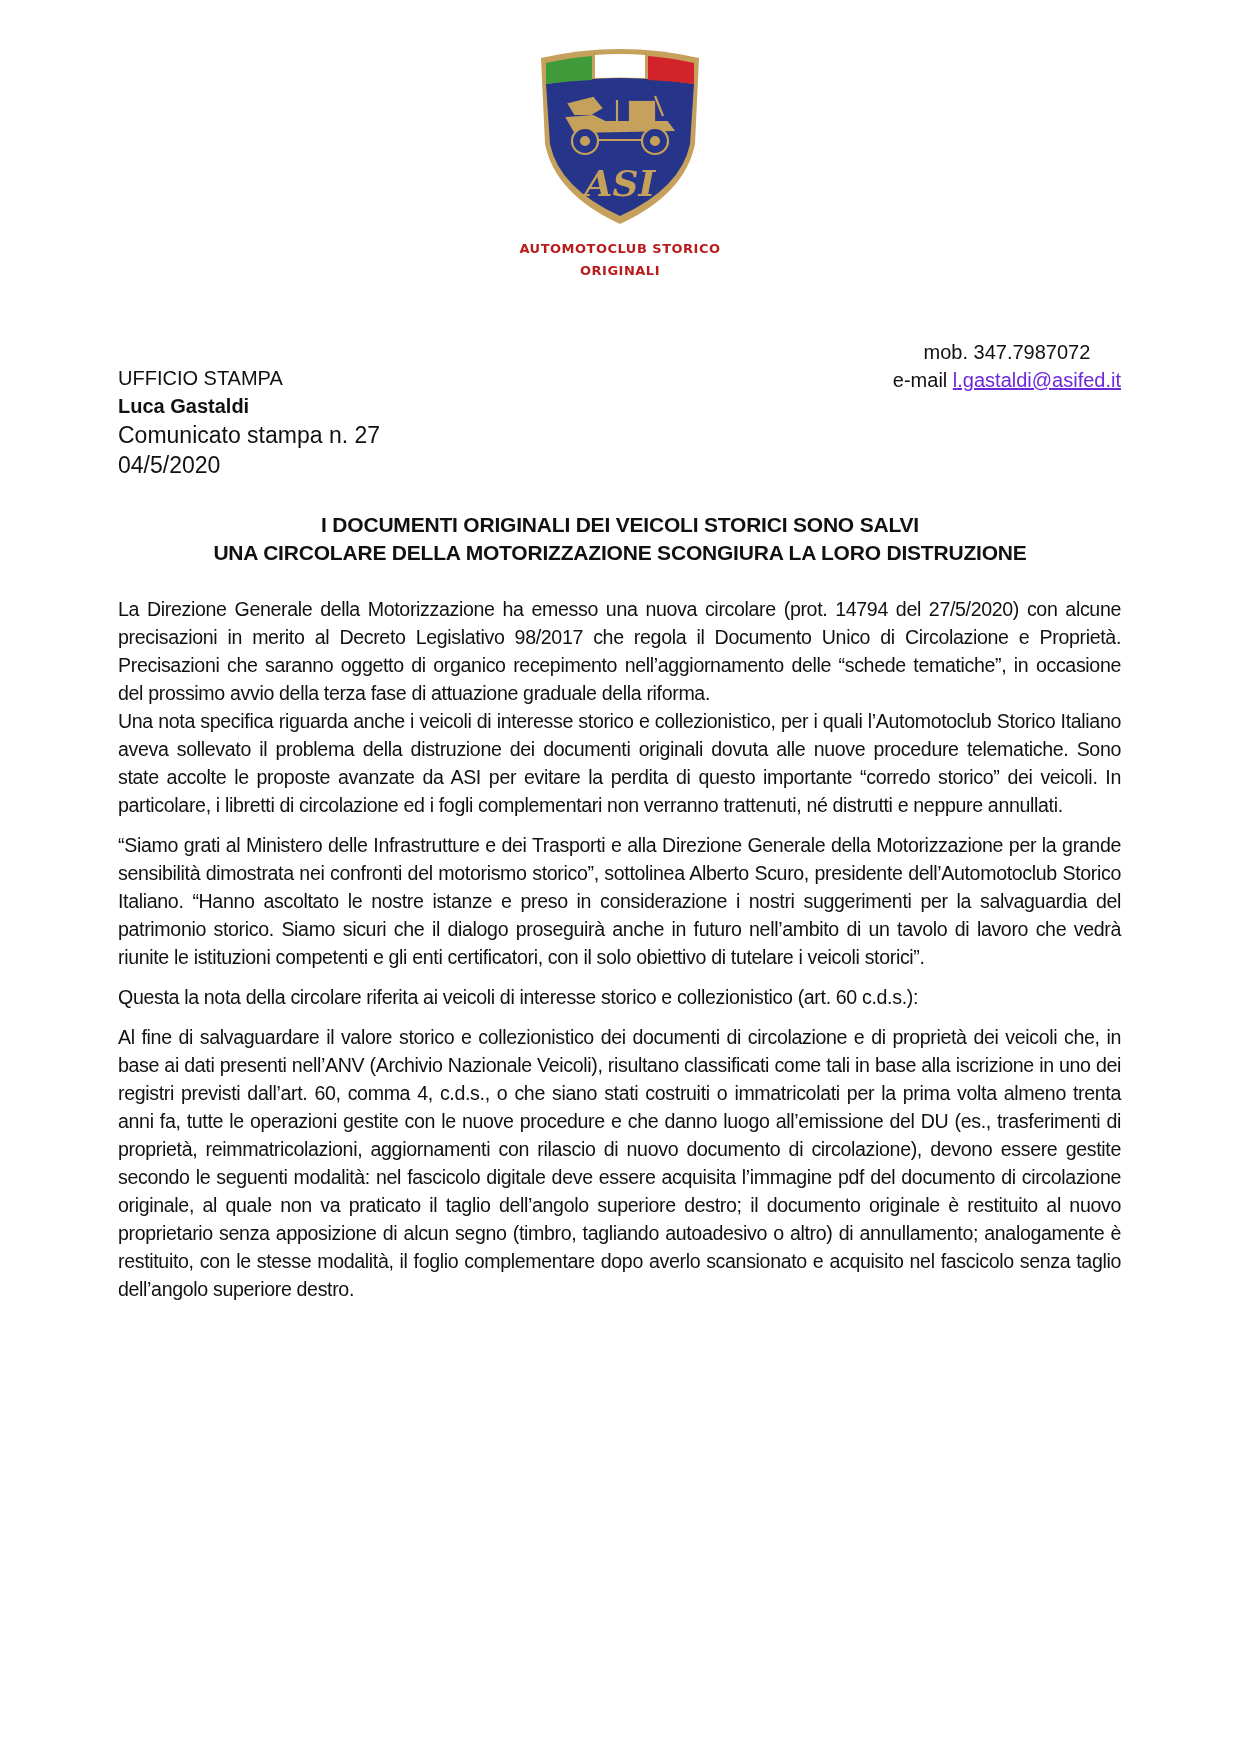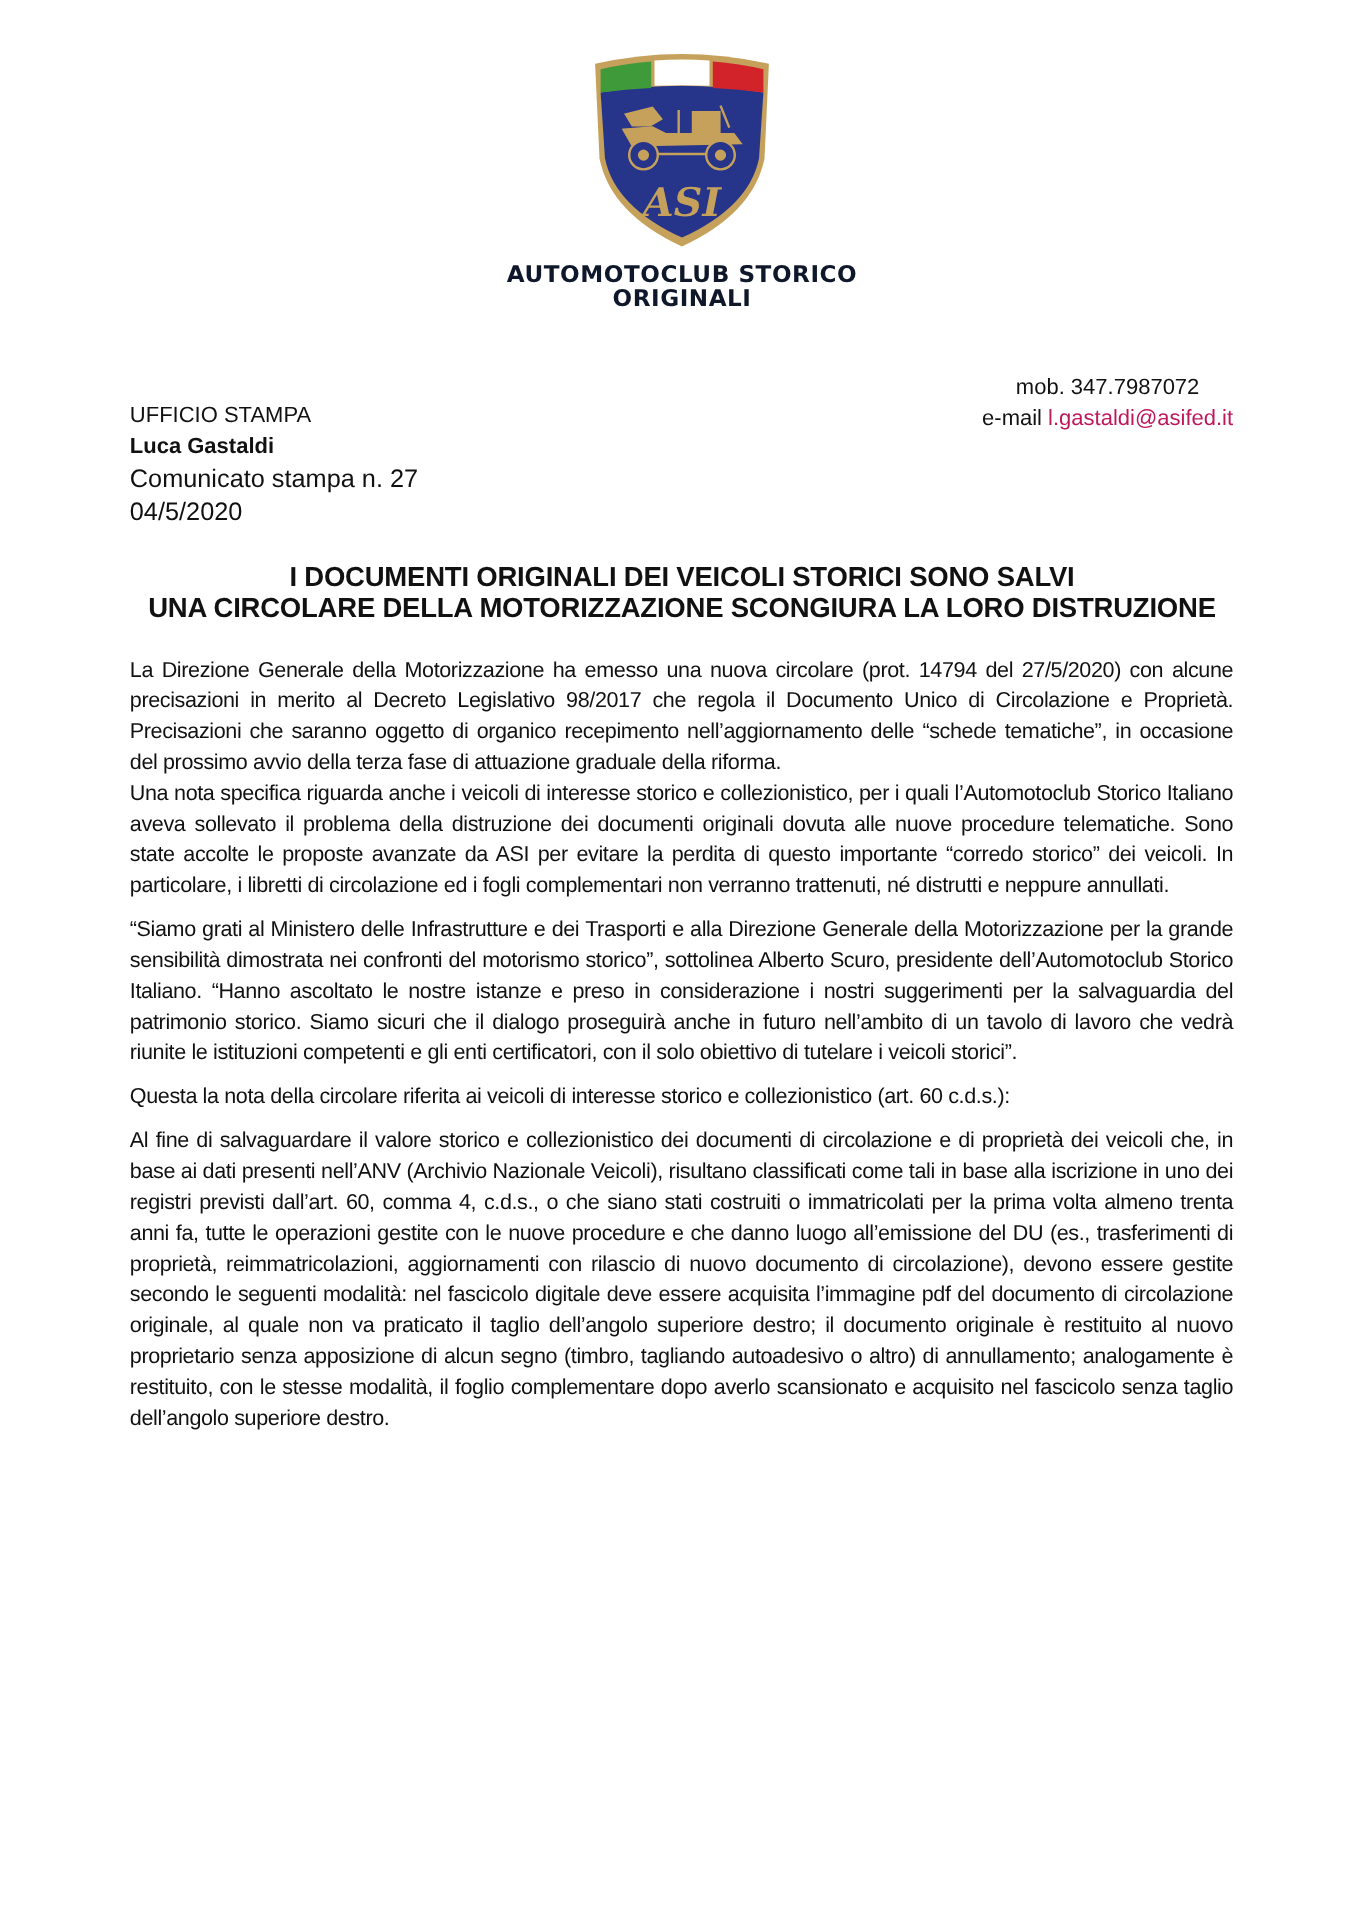--- a/index.html
+++ b/index.html
@@ -4,36 +4,36 @@
   <style>
     html, body { margin: 0; padding: 0; background: #ffffff; }
     body {
       width: 1240px; height: 1754px; position: relative; overflow: hidden;
       font-family: "Liberation Sans", sans-serif; color: #111111;
     }
     .logo { position: absolute; left: 0; top: 0; width: 1240px; }
     .shield { position: absolute; left: 535px; top: 44px; width: 170px; height: 182px; }
     .logo-text {
       position: absolute; left: 0; width: 1240px; text-align: center;
-      color: #0f172a; font-weight: bold; font-family: "DejaVu Sans", sans-serif;
-      font-size: 21px; letter-spacing: 0.5px; line-height: 22px;
+      color: #b91c1c; font-weight: bold; font-family: "DejaVu Sans", sans-serif;
+      font-size: 13px; letter-spacing: 0.5px; line-height: 22px;
     }
     .logo-text.l1 { top: 238px; }
     .logo-text.l2 { top: 260px; }
 
     .contact-left { position: absolute; left: 118px; top: 338px; font-size: 20px; line-height: 28px; margin-top: 26px; }
     .contact-left .name { font-weight: bold; }
     .contact-right { position: absolute; right: 119px; top: 338px; font-size: 20px; line-height: 28px; text-align: center; }
-    .contact-right a { color: #be185d; }
+    .contact-right a { color: #6d28d9; text-decoration: underline; }
 
     .release { position: absolute; left: 118px; top: 420px; font-size: 23px; line-height: 30px; }
 
     .title {
       position: absolute; left: 0; width: 1240px; top: 511px; text-align: center;
-      font-weight: bold; font-size: 25px; line-height: 28px; letter-spacing: -0.2px;
+      font-weight: bold; font-size: 21px; line-height: 28px; letter-spacing: -0.2px;
     }
 
     .body {
       position: absolute; left: 118px; width: 1003px; top: 595px;
       font-size: 19.6px; line-height: 28px; text-align: justify;
       font-family: "Liberation Sans Narrow", "Liberation Sans", sans-serif;
       letter-spacing: -0.35px;
     }
     .body p { margin: 0; }
     .body p.gap { margin-top: 12px; }

